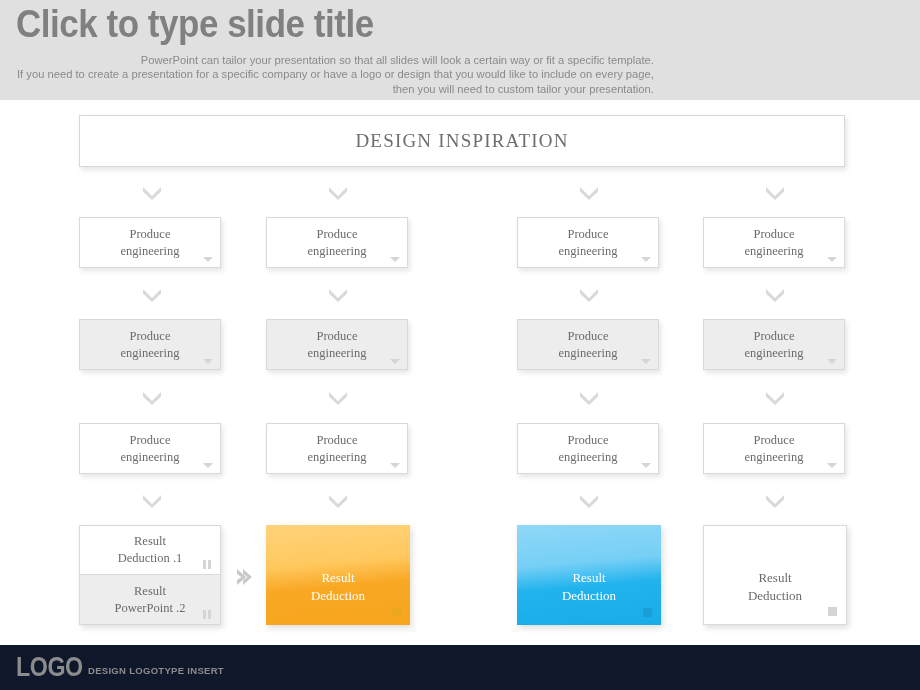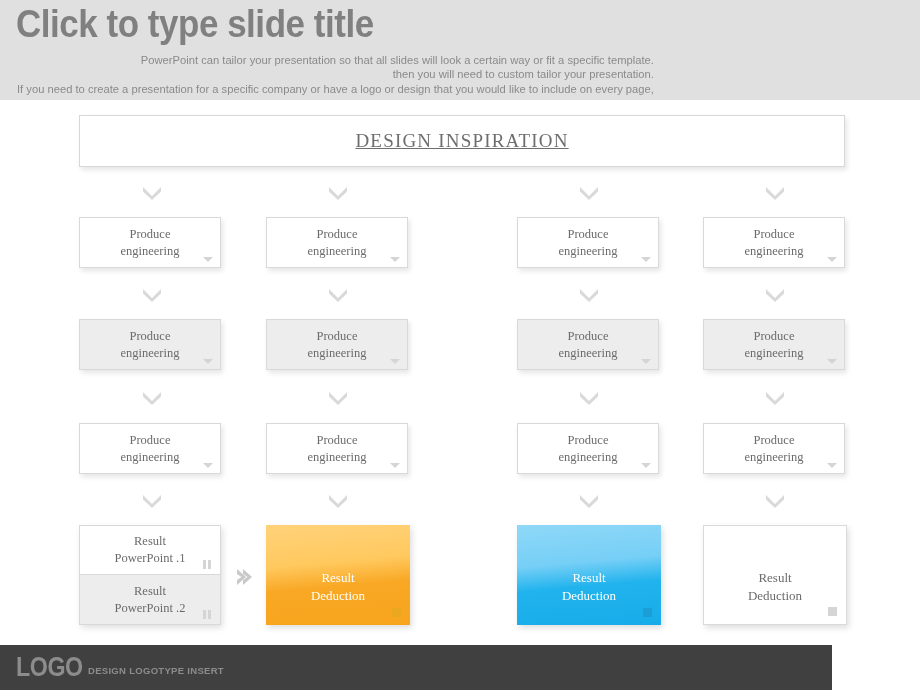--- a/index.html
+++ b/index.html
@@ -61,21 +61,20 @@
     box-shadow: 2px 3px 5px rgba(0,0,0,0.10);
     display: flex;
     align-items: center;
     justify-content: center;
   }
   #design-banner .banner-text {
     font-family: "Liberation Serif", serif;
     font-size: 19px;
     color: #6e6e6e;
     letter-spacing: 1.2px;
-    text-decoration: underline;
   }
 
   
   .pbox {
     position: absolute;
     width: 142px; height: 51px;
     border: 1px solid #d9d9d9;
     box-shadow: 2px 3px 5px rgba(0,0,0,0.10);
     display: flex;
     align-items: center;
@@ -192,22 +191,22 @@
     width: 9px; height: 9px;
   }
   .sq-marker.on-orange { background: #eba81e; }
   .sq-marker.on-blue   { background: #1a9ed4; }
   .sq-marker.on-plain  { background: #d5d5d5; }
 
   
   #footer {
     position: absolute;
     left: 0; top: 645px;
-    width: 832px; height: 45px;
-    background: #404040;
+    width: 920px; height: 45px;
+    background: #0f172a;
     padding-left: 26px;
   }
   #logo-mark {
     position: absolute;
     left: 16px; top: 7px;
     font-size: 27px;
     font-weight: bold;
     color: #8c8c8c;
     font-family: "Liberation Sans Narrow", "Liberation Sans", sans-serif;
     transform: scaleX(0.86);
@@ -223,22 +222,22 @@
     letter-spacing: 0.3px;
   }
 </style>
 </head>
 <body>
 
 <div id="header">
   <div id="slide-title">Click to type slide title</div>
   <div id="subtitle-block">
     <div>PowerPoint can tailor your presentation so that all slides will look a certain way or fit a specific template.</div>
+    <div>If you need to create a presentation for a specific company or have a logo or design that you would like to include on every page,</div>
     <div>then you will need to custom tailor your presentation.</div>
-    <div>If you need to create a presentation for a specific company or have a logo or design that you would like to include on every page,</div>
   </div>
 </div>
 
 <div id="stage">
 
   <div id="design-banner">
     <span class="banner-text">DESIGN  INSPIRATION</span>
   </div>
 
   <div class="chev-down" style="left:141px; top:84px;">
@@ -373,21 +372,21 @@
   <div class="chev-down" style="left:764px; top:392px;">
     <svg width="22" height="16" viewBox="0 0 22 16">
         <path d="M2 3 L11 12 L20 3 L20 7.5 L11 16 L2 7.5 Z" fill="currentColor"></path>
       </svg>
   </div>
 
   <div class="res-stack" style="left:79px; top:425px;">
     <div class="res-half white">
       <span class="ptext">
         <span>Result</span><br>
-        <span>PowerPoint .1</span>
+        <span>Deduction .1</span>
       </span>
       <span class="pause-marker">
           <i class="l"></i>
           <i class="r"></i>
         </span>
     </div>
     <div class="res-half grey">
       <span class="ptext">
         <span>Result</span><br>
         <span>PowerPoint .2</span>

